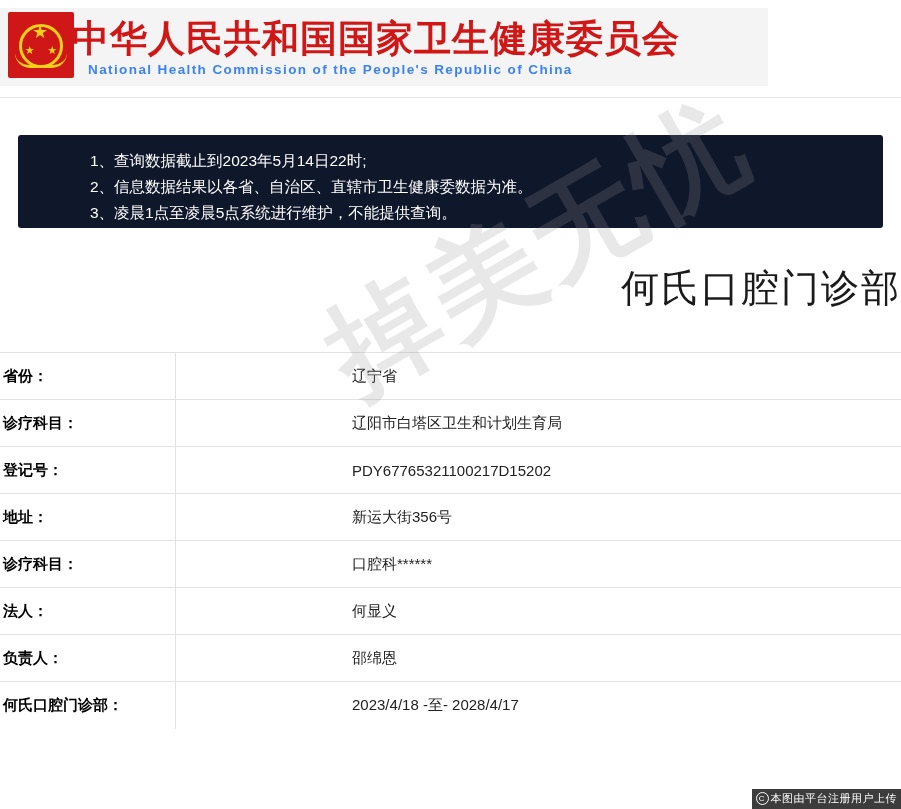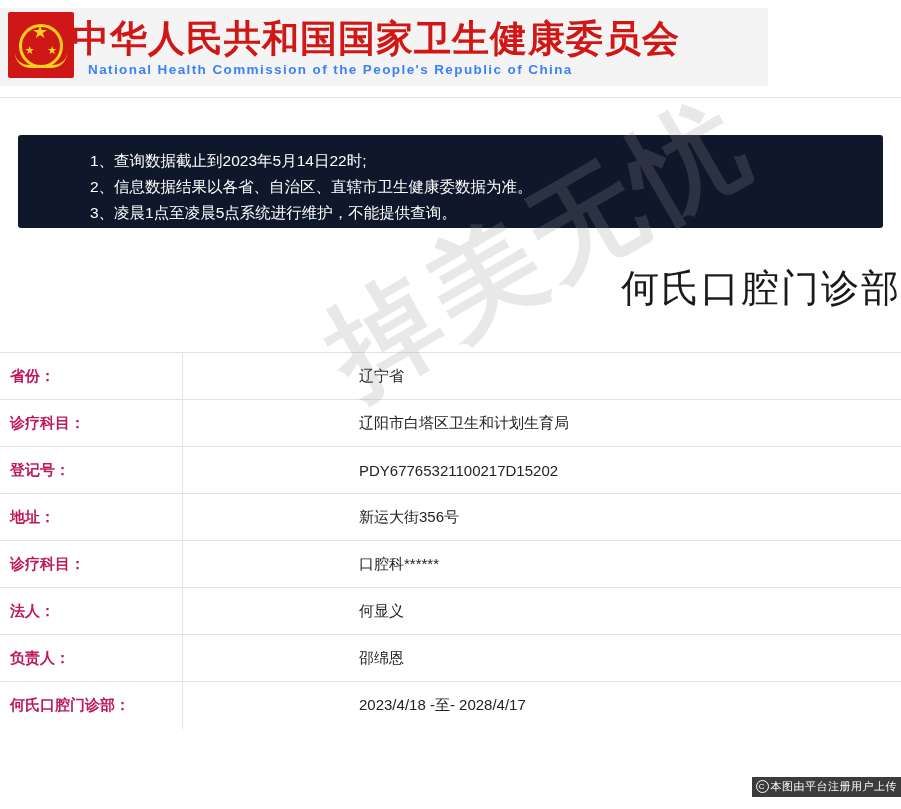--- a/index.html
+++ b/index.html
@@ -155,39 +155,39 @@
     height: 47px;
   }
   .info-table td {
     border-top: 1px solid #e2e2e2;
     font-size: 15px;
     vertical-align: middle;
     padding: 0;
   }
   .info-table td.label {
     width: 172px;
-    padding-left: 10px;
-    font-weight: bold;
-    color: #be185d;
+    padding-left: 3px;
+    font-weight: bold;
+    color: #000000;
   }
   .info-table td.spacer {
     width: 167px;
     border-left: 1px solid #e2e2e2;
   }
   .info-table td.value {
     padding-left: 9px;
     color: #222222;
     font-weight: normal;
   }
 
   
   .footer-badge {
     position: absolute;
     right: 0;
-    bottom: 12px;
+    bottom: 0;
     background: #3c3c3c;
     color: #ffffff;
     font-size: 11px;
     padding: 2px 4px 3px 4px;
     white-space: nowrap;
     letter-spacing: 0.5px;
   }
   .footer-badge .mark {
     display: inline-block;
     width: 11px;

